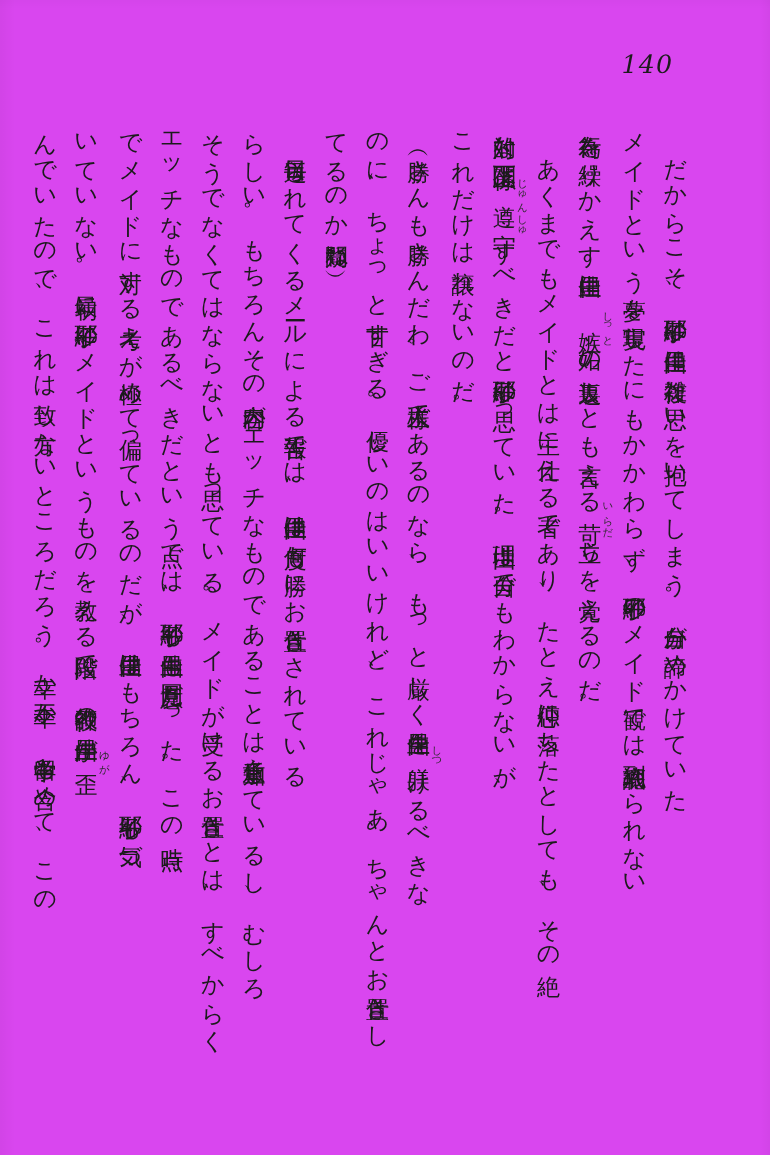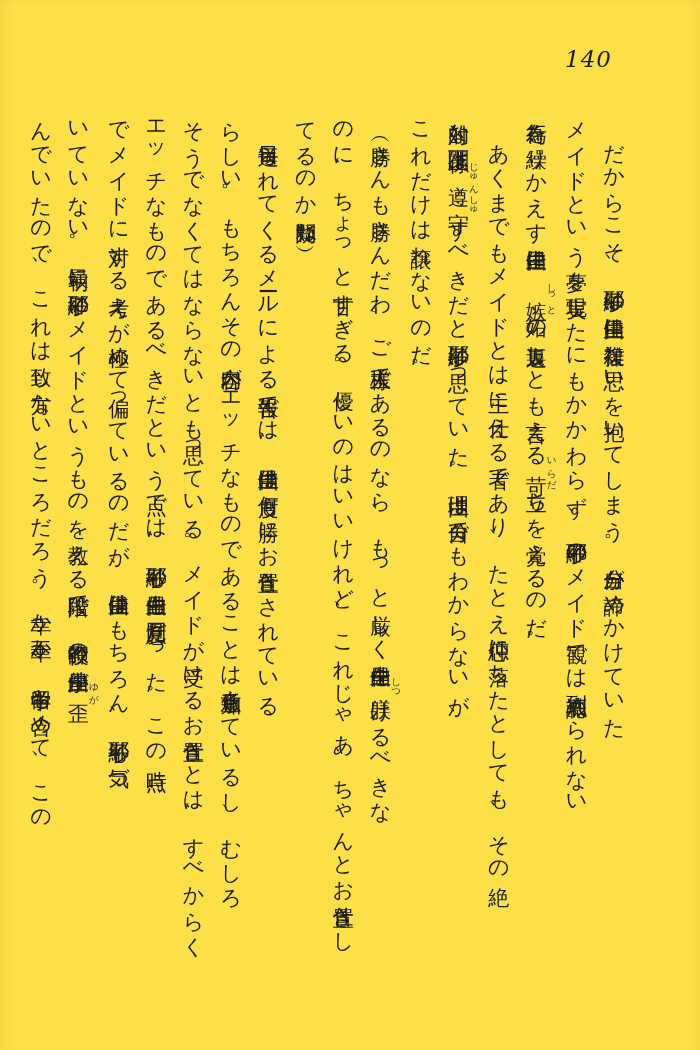--- a/index.html
+++ b/index.html
@@ -5,21 +5,21 @@
   html, body {
     margin: 0;
     padding: 0;
     background: #e9e9e7;
   }
   .page {
     position: relative;
     width: 700px;
     height: 1050px;
     margin: 0 auto;
-    background: #fde047;
+    background: #d946ef;
     overflow: hidden;
     font-family: "DejaVu Serif", "Liberation Serif", serif;
   }
   
   .page::before {
     content: "";
     position: absolute;
     inset: 0;
     pointer-events: none;
     background:

